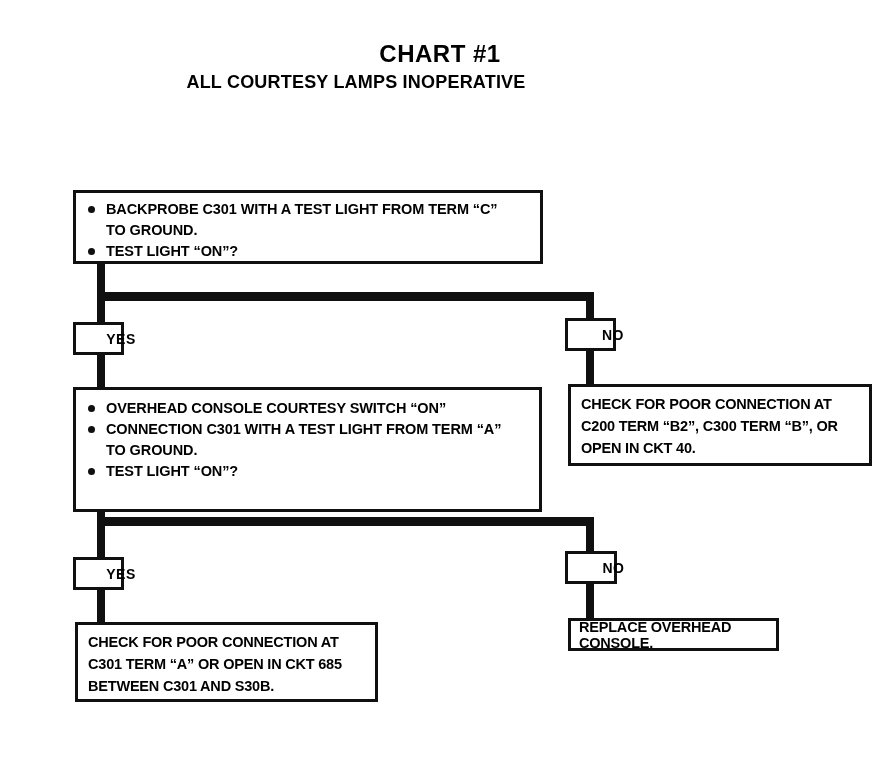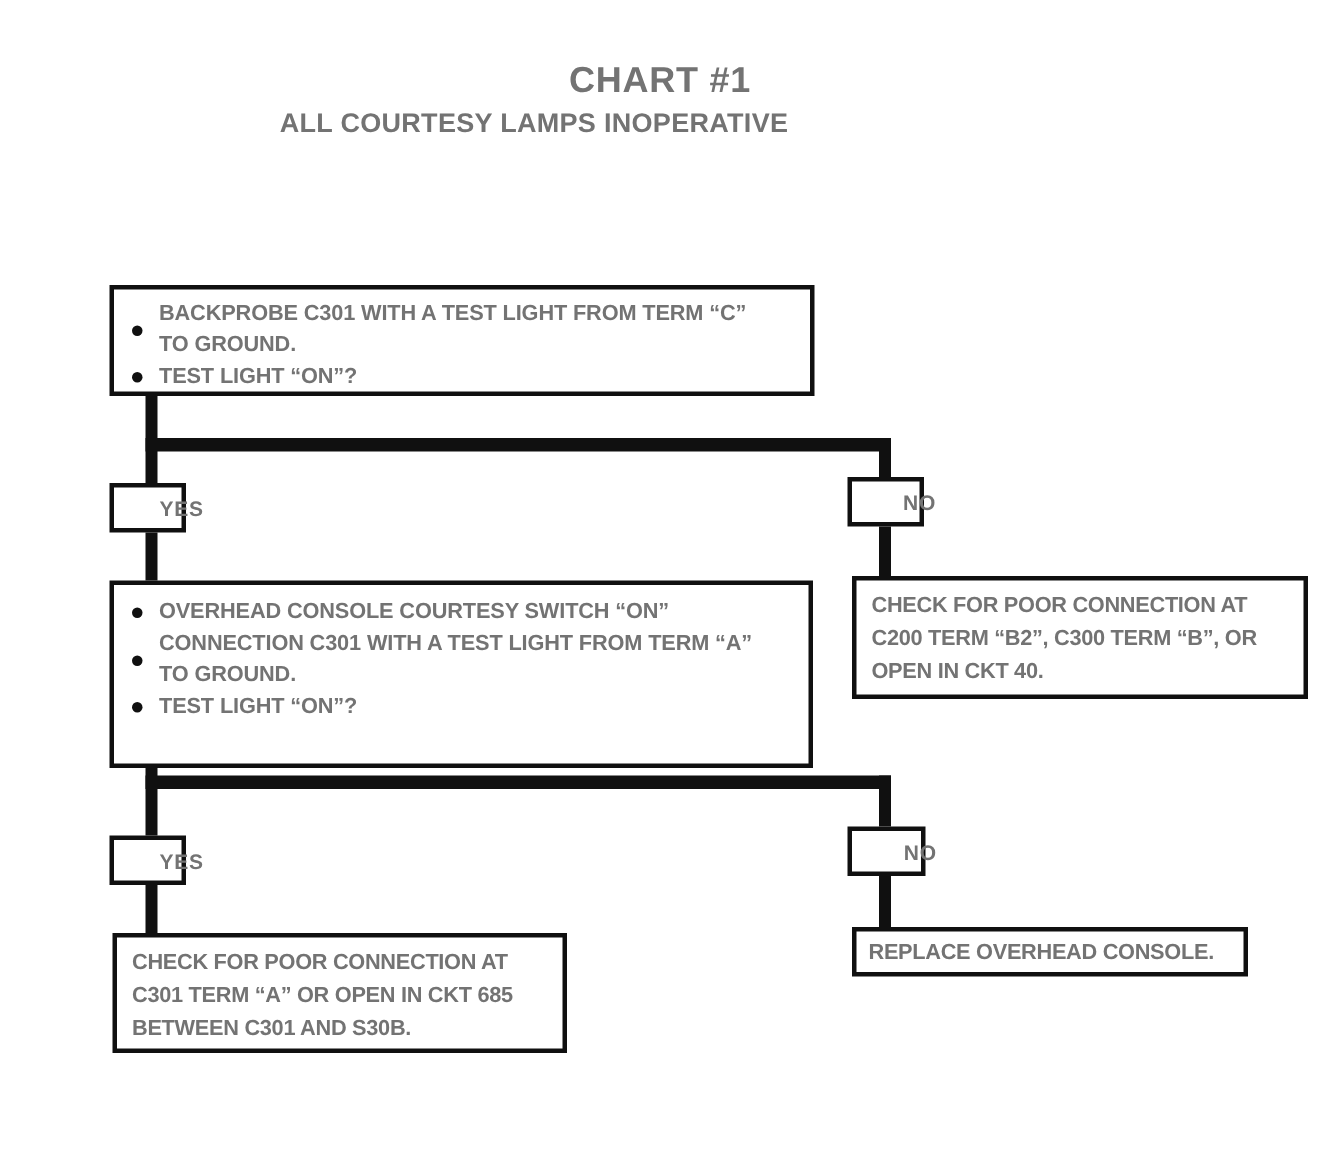--- a/index.html
+++ b/index.html
@@ -2,21 +2,21 @@
 <html><head>
 <meta charset="utf-8">
 <style>
   html, body { margin: 0; padding: 0; background: #ffffff; }
   .page {
     position: relative;
     width: 880px;
     height: 784px;
     background: #ffffff;
     font-family: "Liberation Sans", sans-serif;
-    color: #737373;
+    color: #000000;
     overflow: hidden;
   }
   .title {
     position: absolute;
     left: 0; top: 40px; width: 880px;
     text-align: center;
     font-size: 24px;
     font-weight: bold;
     letter-spacing: 0.5px;
   }
@@ -34,21 +34,21 @@
     border: 3px solid #101010;
     background: #ffffff;
     font-weight: bold;
   }
   .step {
     padding: 6px 8px 4px 10px;
     font-size: 14.5px;
     line-height: 21px;
     letter-spacing: -0.1px;
   }
-  .bullet-row { display: flex; align-items: center; }
+  .bullet-row { display: flex; align-items: flex-start; }
   .dot {
     flex: 0 0 20px;
     width: 20px;
     position: relative;
     height: 21px;
   }
   .dot::after {
     content: "";
     position: absolute;
     left: 2px; top: 7px;
@@ -146,15 +146,15 @@
     <span>YES</span>
   </div>
   <div class="node label-box" style="left:565px; top:551px; width:52px; height:33px;">
     <span>NO</span>
   </div>
 
   <div class="node result" style="left:75px; top:622px; width:303px; height:80px;">CHECK FOR POOR CONNECTION AT
 C301 TERM “A” OR OPEN IN CKT 685
 BETWEEN C301 AND S30B.</div>
 
-  <div class="node result-single" style="left:568px; top:618px; width:264px; height:33px;">REPLACE OVERHEAD CONSOLE.</div>
+  <div class="node result-single" style="left:568px; top:618px; width:211px; height:33px;">REPLACE OVERHEAD CONSOLE.</div>
 
 </div>
 
 </body></html>

